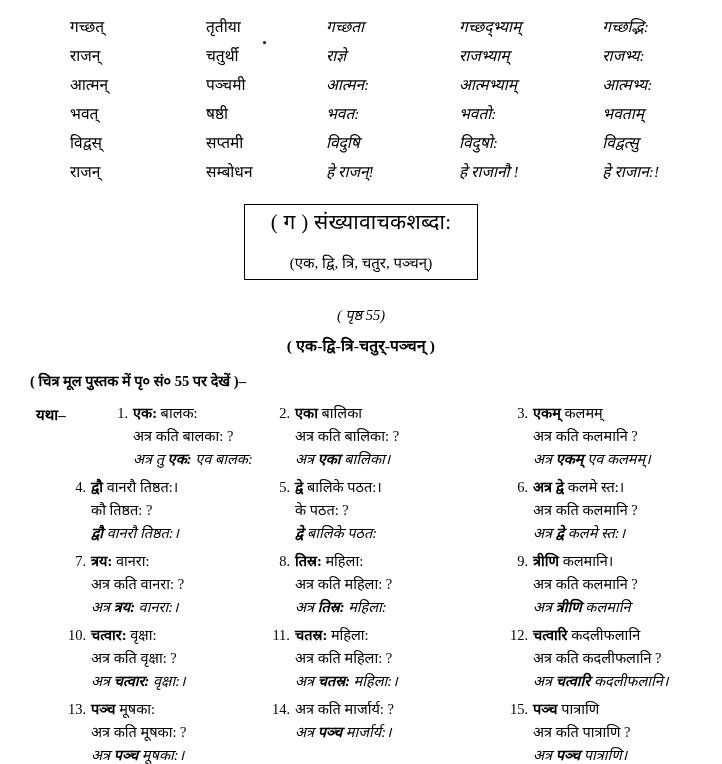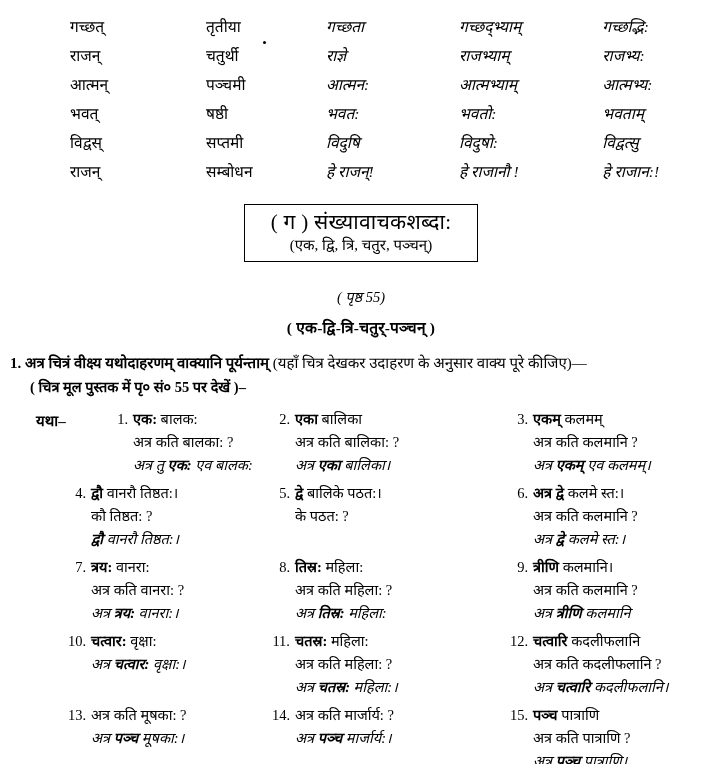--- a/index.html
+++ b/index.html
@@ -60,21 +60,21 @@
     line-height: 1.22;
   }
   .heading-title {
     font-size: 21px;
     font-weight: normal;
     letter-spacing: 0.3px;
     white-space: nowrap;
   }
   .heading-sub {
     font-size: 15px;
-    margin-top: 0;
+    margin-top: 18px;
     white-space: nowrap;
   }
   .page-ref {
     font-size: 14.5px;
     font-style: italic;
     margin-top: 24px;
   }
   .series-line {
     font-size: 15.5px;
     font-weight: bold;
@@ -222,25 +222,20 @@
 <div class="heading-wrap">
   <div class="heading-box">
     <div class="heading-title">( ग ) संख्यावाचकशब्दा:</div>
     <div class="heading-sub">(एक, द्वि, त्रि, चतुर, पञ्चन्)</div>
   </div>
   <div class="page-ref">( पृष्ठ 55)</div>
   <div class="series-line">( एक-द्वि-त्रि-चतुर्-पञ्चन् )</div>
 </div>
 
 <div class="instruction">
-  <div>
-    <span class="q-num">1.</span>
-    <span class="sa">अत्र चित्रं वीक्ष्य यथोदाहरणम् वाक्यानि पूर्यन्ताम्</span>
-    <span class="hi">(यहाँ चित्र देखकर उदाहरण के अनुसार वाक्य पूरे कीजिए)—</span>
-  </div>
   <div class="instruction-line2">( चित्र मूल पुस्तक में पृ० सं० 55 पर देखें )–</div>
 </div>
 
 <div class="exercise-area">
   <span class="yatha-label">यथा–</span>
 
   <div class="ex-row first-row">
     <div class="ex-cell">
       <span class="ex-num">1.</span>
       <span class="ex-body">
@@ -274,20 +269,21 @@
         <div class="ex-line prompt"><span class="num-word">द्वौ</span> <span>वानरौ तिष्ठत:।</span></div>
         <div class="ex-line ask">कौ तिष्ठत: ?</div>
         <div class="ex-line answer"><span></span><span class="num-word">द्वौ</span> <span>वानरौ तिष्ठत:।</span></div>
       </span>
     </div>
     <div class="ex-cell">
       <span class="ex-num">5.</span>
       <span class="ex-body">
         <div class="ex-line prompt"><span class="num-word">द्वे</span> <span>बालिके पठत:।</span></div>
         <div class="ex-line ask">के पठत: ?</div>
+        <div class="ex-line answer"><span></span><span class="num-word">द्वे</span> <span>बालिके पठत:</span></div>
       </span>
     </div>
     <div class="ex-cell">
       <span class="ex-num">6.</span>
       <span class="ex-body">
         <div class="ex-line prompt"><span class="num-word">अत्र द्वे</span> <span>कलमे स्त:।</span></div>
         <div class="ex-line ask">अत्र कति कलमानि ?</div>
         <div class="ex-line answer"><span>अत्र</span> <span class="num-word">द्वे</span> <span>कलमे स्त:।</span></div>
       </span>
     </div>
@@ -318,20 +314,21 @@
         <div class="ex-line answer"><span>अत्र</span> <span class="num-word">त्रीणि</span> <span>कलमानि</span></div>
       </span>
     </div>
   </div>
 
   <div class="ex-row plain">
     <div class="ex-cell">
       <span class="ex-num">10.</span>
       <span class="ex-body">
         <div class="ex-line prompt"><span class="num-word">चत्वार:</span> <span>वृक्षा:</span></div>
+        <div class="ex-line ask">अत्र कति वृक्षा: ?</div>
         <div class="ex-line answer"><span>अत्र</span> <span class="num-word">चत्वार:</span> <span>वृक्षा:।</span></div>
       </span>
     </div>
     <div class="ex-cell">
       <span class="ex-num">11.</span>
       <span class="ex-body">
         <div class="ex-line prompt"><span class="num-word">चतस्र:</span> <span>महिला:</span></div>
         <div class="ex-line ask">अत्र कति महिला: ?</div>
         <div class="ex-line answer"><span>अत्र</span> <span class="num-word">चतस्र:</span> <span>महिला:।</span></div>
       </span>
@@ -343,20 +340,21 @@
         <div class="ex-line ask">अत्र कति कदलीफलानि ?</div>
         <div class="ex-line answer"><span>अत्र</span> <span class="num-word">चत्वारि</span> <span>कदलीफलानि।</span></div>
       </span>
     </div>
   </div>
 
   <div class="ex-row plain">
     <div class="ex-cell">
       <span class="ex-num">13.</span>
       <span class="ex-body">
+        <div class="ex-line prompt"><span class="num-word">पञ्च</span> <span>मूषका:</span></div>
         <div class="ex-line ask">अत्र कति मूषका: ?</div>
         <div class="ex-line answer"><span>अत्र</span> <span class="num-word">पञ्च</span> <span>मूषका:।</span></div>
       </span>
     </div>
     <div class="ex-cell">
       <span class="ex-num">14.</span>
       <span class="ex-body">
         <div class="ex-line ask">अत्र कति मार्जार्य: ?</div>
         <div class="ex-line answer"><span>अत्र</span> <span class="num-word">पञ्च</span> <span>मार्जार्य:।</span></div>
       </span>

